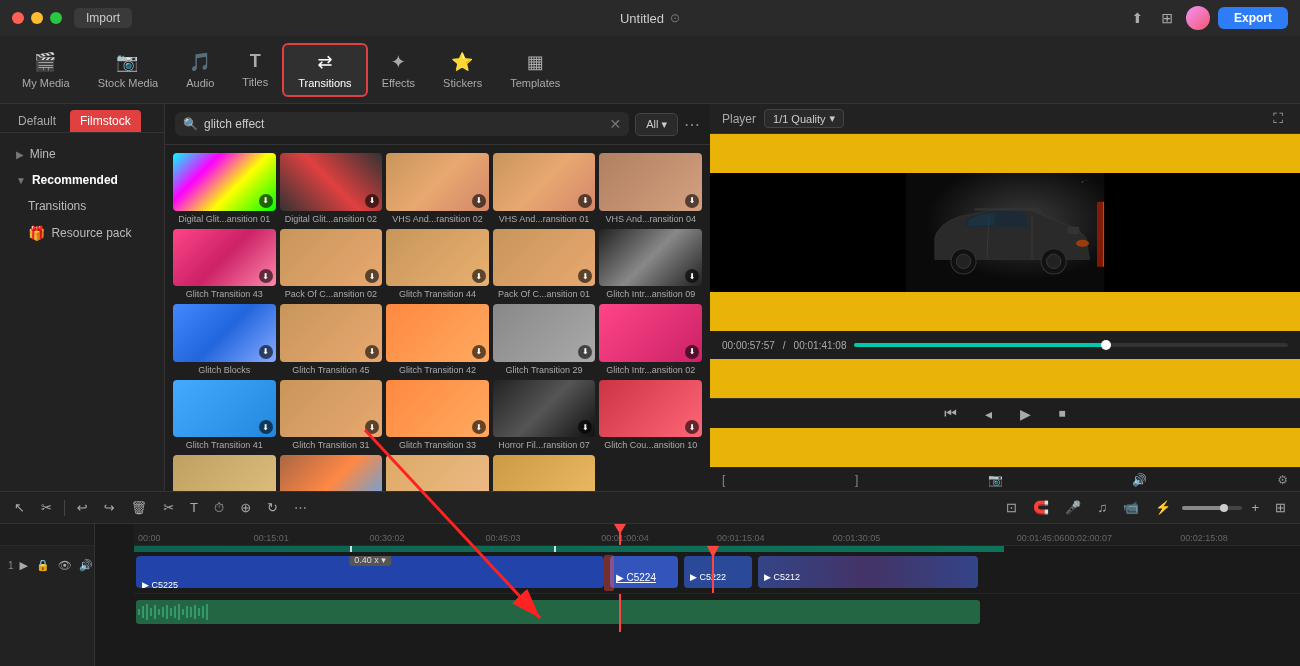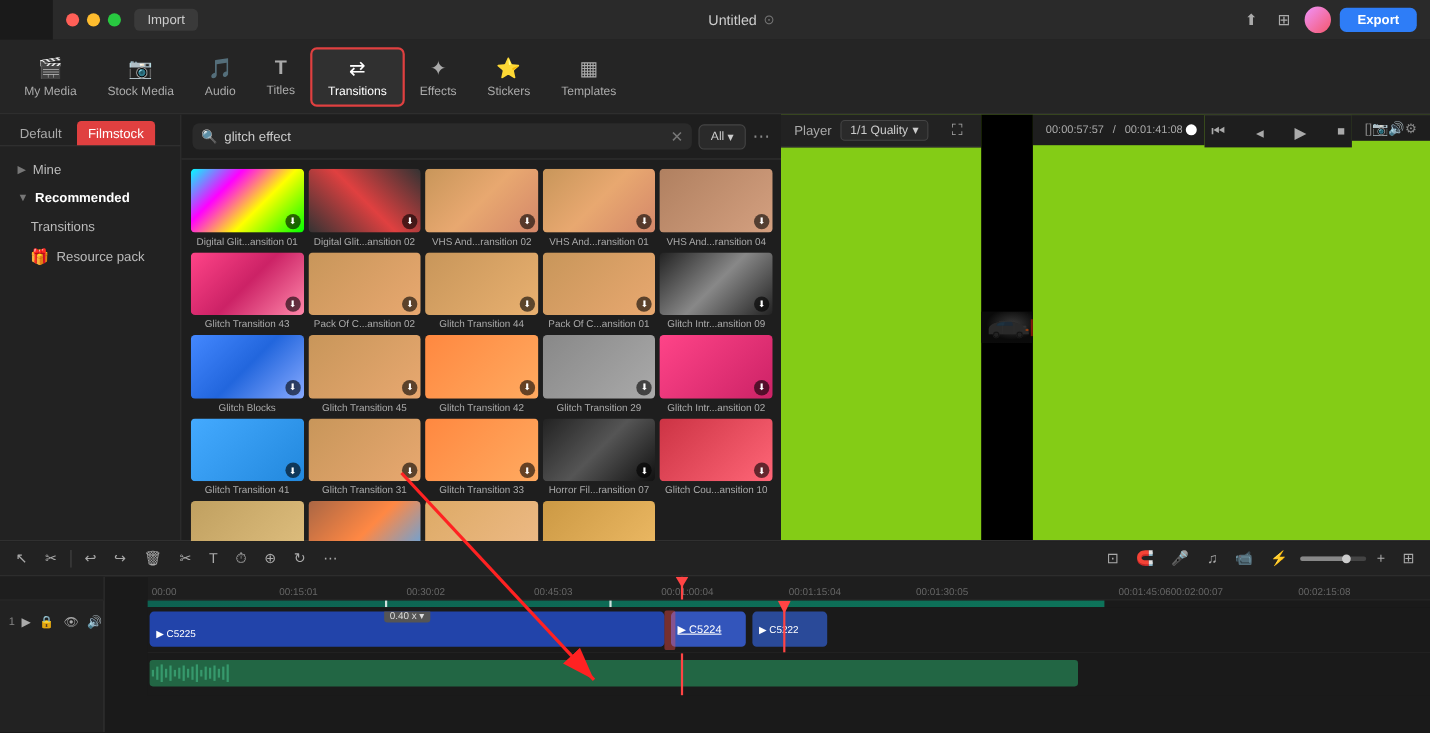--- a/index.html
+++ b/index.html
@@ -16,21 +16,20 @@
 
     
     .title-bar {
       height: 36px;
       background: #2a2a2a;
       display: flex;
       align-items: center;
       padding: 0 12px;
       position: relative;
       flex-shrink: 0;
-      margin-left: 48px;
     }
     .window-controls {
       display: flex;
       gap: 7px;
       align-items: center;
     }
     .wc-btn {
       width: 12px; height: 12px;
       border-radius: 50%;
       cursor: pointer;
@@ -304,23 +303,24 @@
     .t-horror { background: linear-gradient(135deg, #222 0%, #555 50%, #111 100%); }
     .t-glitchc { background: linear-gradient(135deg, #cc3344 0%, #ff6677 100%); }
     .t-row4a { background: linear-gradient(135deg, #c0a060 0%, #e0c080 100%); }
     .t-row4b { background: linear-gradient(135deg, #aa6644 0%, #ff8844 50%, #44aaff 100%); }
     .t-row4c { background: linear-gradient(135deg, #ddaa66 0%, #eebb88 100%); }
     .t-row4d { background: linear-gradient(135deg, #cc9944 0%, #eebb66 100%); }
 
     
     .preview-panel {
       flex: 1;
-      background: #84cc16;
-      display: flex;
-      flex-direction: row;
+      background: #eab308;
+      display: flex;
+      flex-direction: column;
+      gap: 39px;
     }
     .preview-header {
       height: 30px;
       background: #222;
       display: flex;
       align-items: center;
       padding: 0 12px;
       gap: 8px;
       border-bottom: 1px solid #333;
       flex-shrink: 0;
@@ -490,21 +490,21 @@
       gap: 4px;
       font-size: 10px;
       color: #888;
     }
     .track-clip {
       position: absolute;
       top: 4px;
       height: 22px;
       border-radius: 4px;
       display: flex;
-      align-items: center;
+      align-items: flex-start;
       padding: 16px 6px;
       font-size: 10px;
       color: #fff;
       overflow: hidden;
       white-space: nowrap;
     }
     .main-clip {
       background: #2244aa;
       left: 2px;
       width: 468px;
@@ -997,20 +997,23 @@
           <div class="clip-rate">0.40 x ▾</div>
           <span style="margin-top:8px;font-size:9px;">▶ C5225</span>
         </div>
 
         <div class="track-clip clip-c5247">
           <span style="font-size:10px;text-decoration:underline;">▶ C5224</span>
         </div>
         <div class="track-clip clip-c5222">
           <span style="font-size:9px;">▶ C5222</span>
         </div>
+        <div class="track-clip clip-c5212" style="background:linear-gradient(90deg,#334488 0%,#443366 50%,#334488 100%);">
+          <span style="font-size:9px;">▶ C5212</span>
+        </div>
 
         <div style="position:absolute;left:470px;top:3px;width:10px;height:36px;background:rgba(255,80,80,0.4);border-radius:2px;z-index:10;"></div>
 
         <div class="tl-playhead">
           <div class="tl-playhead-top"></div>
         </div>
       </div>
 
       <div style="height:38px;background:#1a1a1a;position:relative;">
         <div class="audio-clip">

